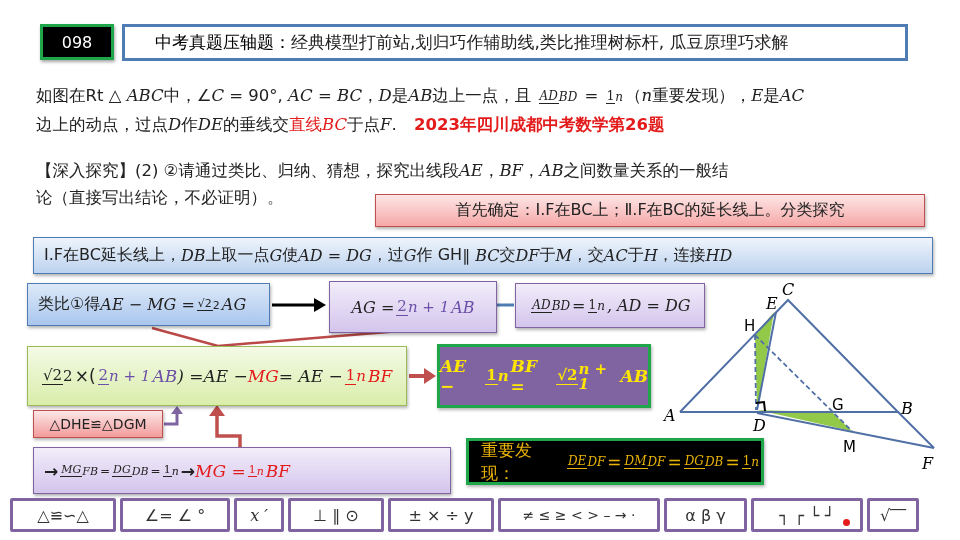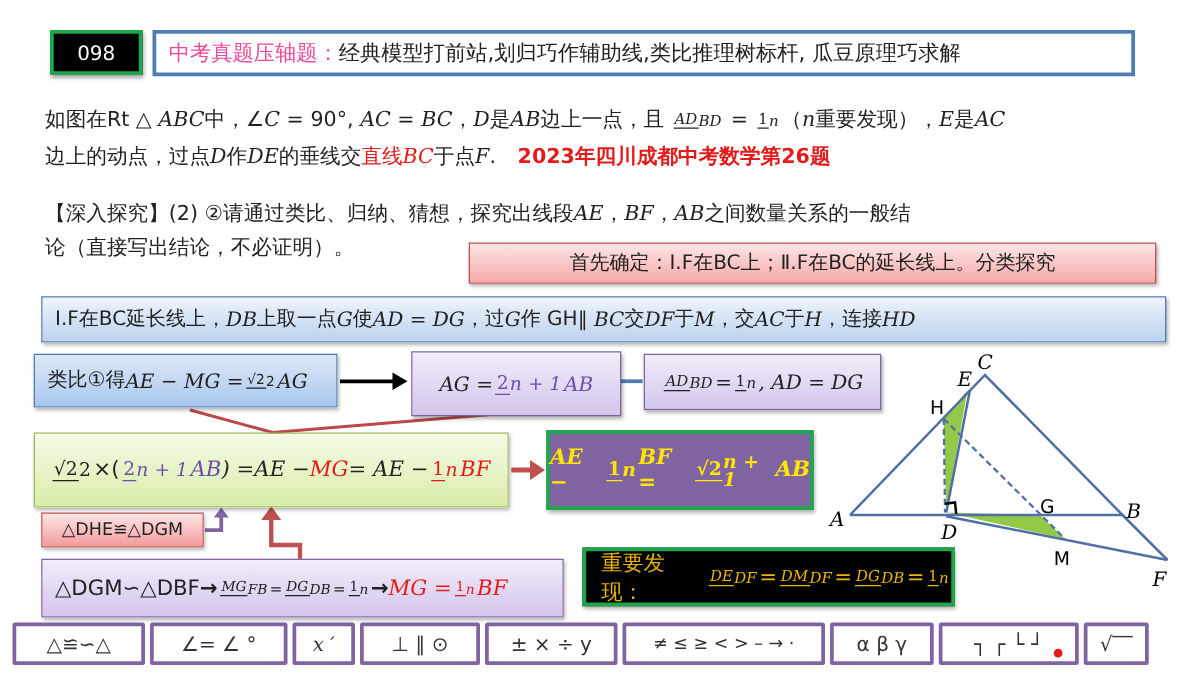--- a/index.html
+++ b/index.html
@@ -10,21 +10,21 @@
   .frac { display:inline-flex; flex-direction:row; align-items:center; vertical-align:middle; line-height:1; margin:0 2px; }
   .frac .num { border-bottom:1px solid currentColor; padding:0 1px 1px; }
   .frac .den { padding-top:1px; }
   .red { color:#e41b1b; }
   .purple { color:#6b4fa8; }
 
   #badge { left:40px; top:24px; width:74px; height:36px; background:#000; border:3px solid #1fa64a; box-sizing:border-box;
            color:#fff; font-size:16px; display:flex; align-items:center; justify-content:center; box-shadow:1px 2px 3px rgba(0,0,0,.35); }
   #title-box { left:122px; top:24px; width:786px; height:37px; border:3px solid #4f7cb5; box-sizing:border-box;
                display:flex; align-items:center; padding-left:10px; font-size:17px; background:#fff; }
-  #title-box .hl { color:#ec4899; }
+  #title-box .hl { color:#000000;margin-left:20px; }
 
   .line { left:36px; font-size:16.5px; white-space:nowrap; }
   #line1 { top:85px; }
   #line2 { top:114px; }
   #line3 { top:160px; }
   #line4 { top:187px; }
   .year-title { color:#e41b1b; font-weight:bold; margin-left:12px; }
 
   #classify-box { left:375px; top:194px; width:550px; height:33px; box-sizing:border-box; border:1px solid #c0504d;
                   background:linear-gradient(#fde6e6,#f6a8a8); display:flex; align-items:center; justify-content:center;
@@ -184,21 +184,20 @@
     <span class="frac" style="font-size:15px">
       <span class="num" style="border-color:#ffe600;font-style:normal">√2</span>
       <span class="den">n + 1</span>
     </span>
     <span>AB</span>
 </div>
 
 <div id="congruent-box" class="abs shadow">△DHE≌△DGM</div>
 
 <div id="similar-box" class="abs lav-box shadow">
-  <span>△DGM∽△DBF </span>
     <span style="font-weight:bold">→</span>
   <span class="frac serif-i" style="font-size:11px">
       <span class="num">MG</span>
       <span class="den">FB</span>
     </span>
     <span style="font-size:12px">=</span>
     <span class="frac serif-i" style="font-size:11px">
       <span class="num">DG</span>
       <span class="den">DB</span>
     </span>

